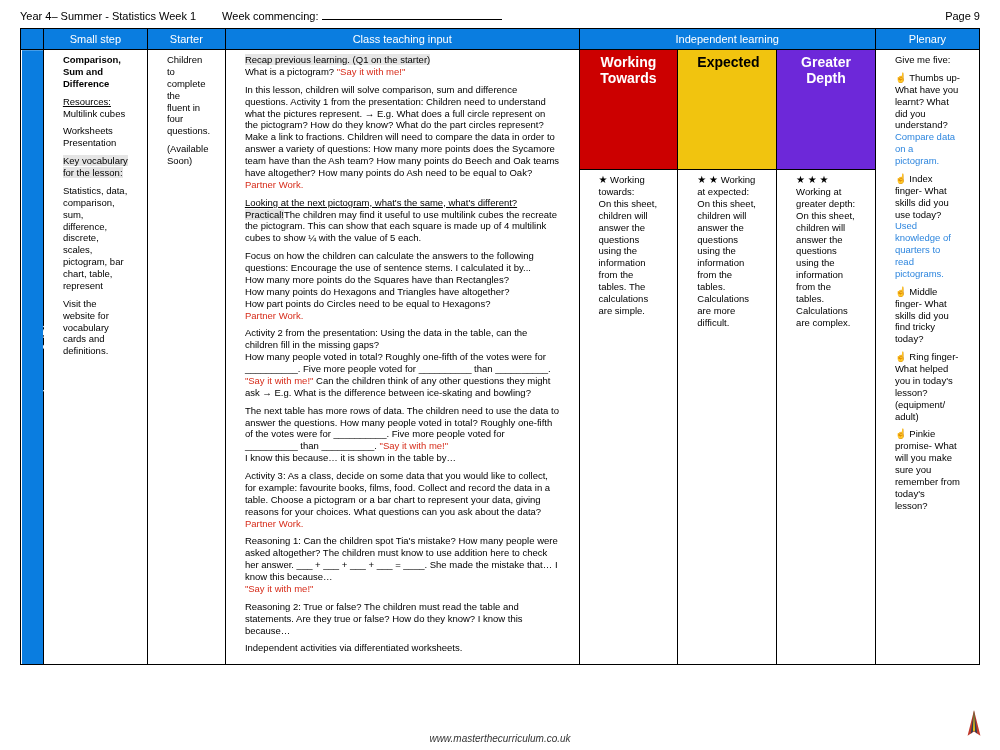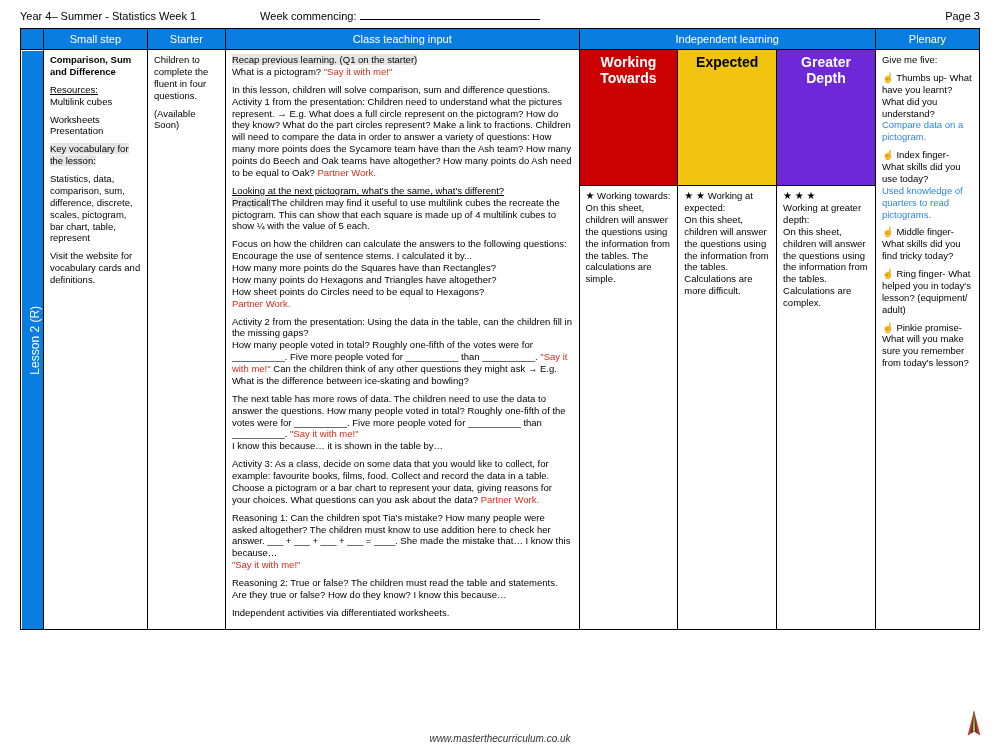--- a/index.html
+++ b/index.html
@@ -1,22 +1,22 @@
 <!DOCTYPE html>
 <html><head>
 <meta charset="utf-8">
 <style>
   * { box-sizing: border-box; margin: 0; padding: 0; }
   body { font-family: 'Comic Sans MS', cursive, sans-serif; font-size: 9.5px; width: 1000px; height: 750px; background: #fff; position: relative; }
   .page { padding: 10px 20px; }
   .top-row { display: flex; justify-content: space-between; font-size: 11px; margin-bottom: 6px; }
-  .top-left { display: flex; gap: 64px; }
+  .top-left { display: flex; gap: 26px; }
   .underline-field { display: inline-block; border-bottom: 1px solid #000; width: 180px; margin-left: 4px; }
   table.main { border-collapse: collapse; width: 100%; table-layout: fixed; }
-  table.main td, table.main th { border: 1px solid #000; vertical-align: top; padding: 4px 6px; }
+  table.main td, table.main th { border: 1px solid #000; vertical-align: top; padding: 4px 19px; }
   th { font-weight: normal; color: #fff; background: #0a7de0; text-align: center; font-size: 11px; padding: 3px; }
   .lesson-col { background: #0a7de0; color: #fff; writing-mode: vertical-rl; transform: rotate(180deg); text-align: center; font-size: 12px; width: 22px; padding: 2px; vertical-align: middle; }
   .sub-hdr { text-align: center; font-size: 14px; padding: 2px; color: #fff; font-weight: bold; }
   .hdr-red { background: #cc0000; }
   .hdr-yellow { background: #f1c40f; color: #000; }
   .hdr-green { background: #6d28d9; }
   .hl-green { background: #e5e5e5; }
   .red-text { color: #d62c1a; }
   .blue-text { color: #2e86de; }
   .underline-text { text-decoration: underline; }
@@ -36,21 +36,21 @@
 <body>
 
 <div class="page">
   <div class="top-row">
     <div class="top-left">
       <span>Year 4– Summer - Statistics Week 1</span>
       <span>
         <span>Week commencing:</span><span class="underline-field"></span>
       </span>
     </div>
-    <span>Page 3</span>
+    <span>Page 9</span>
   </div>
 
   <table class="main">
     <colgroup>
       <col class="col-lesson">
         <col class="col-small">
         <col class="col-starter">
       <col class="col-teach">
         <col class="col-ind">
         <col class="col-ind">
@@ -83,21 +83,21 @@
       </td>
       <td rowspan="2">
         <p><span class="hl-green">Recap previous learning. (Q1 on the starter)</span><br>
           <span>What is a pictogram? </span><span class="red-text">"Say it with me!"</span></p>
         <p><span>In this lesson, children will solve comparison, sum and difference questions. Activity 1 from the presentation: Children need to understand what the pictures represent. → E.g. What does a full circle represent on the pictogram? How do they know? What do the part circles represent? Make a link to fractions. Children will need to compare the data in order to answer a variety of questions: How many more points does the Sycamore team have than the Ash team? How many points do Beech and Oak teams have altogether? How many points do Ash need to be equal to Oak? </span><span class="red-text">Partner Work.</span></p>
         <p><span class="underline-text">Looking at the next pictogram, what's the same, what's different?</span><br>
           <span class="hl-green">Practical!</span><span>The children may find it useful to use multilink cubes the recreate the pictogram. This can show that each square is made up of 4 multilink cubes to show ¼  with the value of 5 each.</span></p>
         <p><span>Focus on how the children can calculate the answers to the following questions: Encourage the use of sentence stems. I calculated it by...</span><br>
            <span>How many more points do the Squares have than Rectangles?</span><br>
            <span>How many points do Hexagons and Triangles have altogether?</span><br>
-           <span>How sheet points do Circles need to be equal to Hexagons?</span><br>
+           <span>How part points do Circles need to be equal to Hexagons?</span><br>
            <span class="red-text">Partner Work.</span></p>
         <p><span>Activity 2 from the presentation: Using the data in the table, can the children fill in the missing gaps?</span><br>
            <span>How many people voted in total? Roughly one-fifth of the votes were for __________. Five more people voted for __________ than __________. </span><span class="red-text">"Say it with me!"</span><span> Can the children think of any other questions they might ask → E.g. What is the difference between ice-skating and bowling?</span></p>
         <p><span>The next table has more rows of data. The children need to use the data to answer the questions. How many people voted in total? Roughly one-fifth of the votes were for __________. Five more people voted for __________ than __________. </span><span class="red-text">"Say it with me!"</span><br>
            <span>I know this because… it is shown in the table by…</span></p>
         <p><span>Activity 3: As a class, decide on some data that you would like to collect, for example: favourite books, films, food.  Collect and record the data in a table. Choose a pictogram or a bar chart to represent your data, giving reasons for your choices. What questions can you ask about the data? </span><span class="red-text">Partner Work.</span></p>
         <p><span>Reasoning 1: Can the children spot Tia's mistake? How many people were asked altogether? The children must know to use addition here to check her answer. ___ + ___ + ___ + ___ = ____. She made the mistake that… I know this because… </span><br><span class="red-text">"Say it with me!"</span></p>
         <p>Reasoning 2: True or false? The children must read the table and statements. Are they true or false? How do they know? I know this because…</p>
         <p>Independent activities via differentiated worksheets.</p>
       </td>

